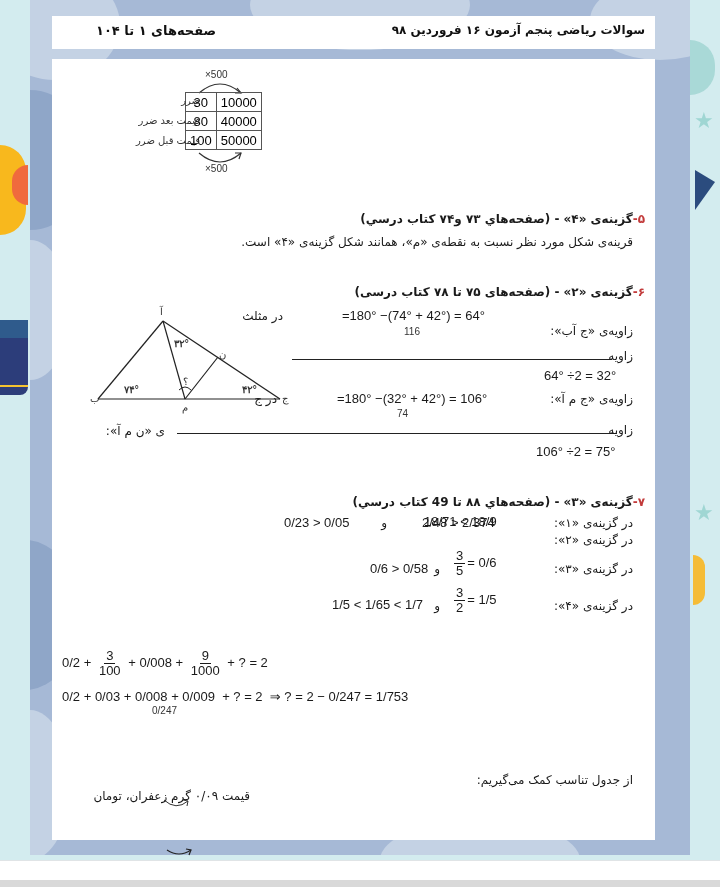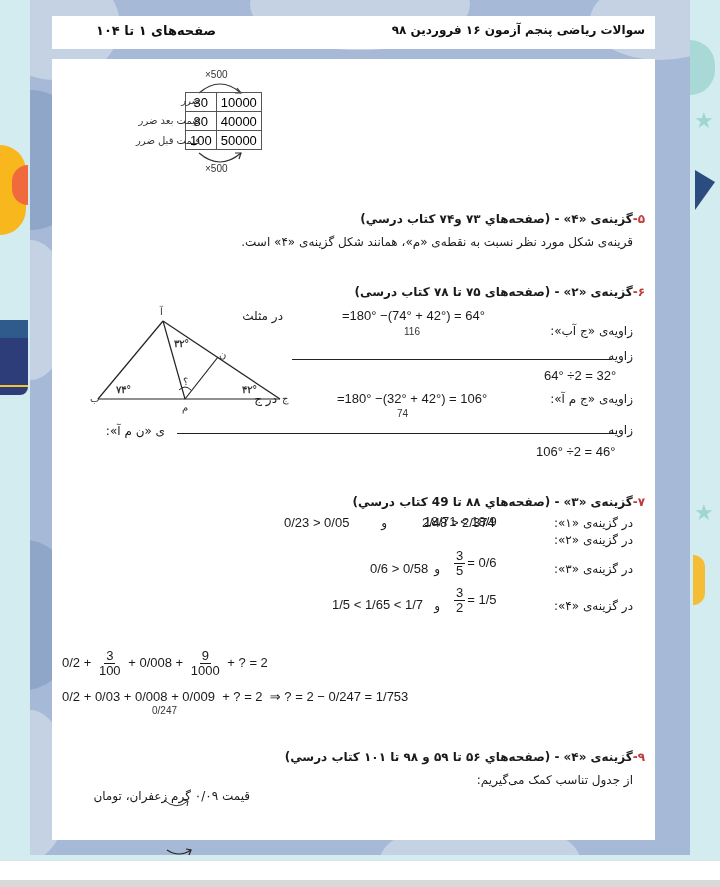--- a/index.html
+++ b/index.html
@@ -132,41 +132,41 @@
     <line x1="13" y1="95" x2="195" y2="95" stroke="#222" stroke-width="1.2"></line>
     <line x1="78" y1="17" x2="100" y2="95" stroke="#222" stroke-width="1.2"></line>
     <line x1="100" y1="95" x2="133" y2="53" stroke="#222" stroke-width="1.2"></line>
     <path d="M94 86 Q100 80 106 86" stroke="#222" fill="none"></path>
   </svg>
   <span class="small" style="left:108px;top:247px;">آ</span>
   <span class="small" style="left:38px;top:334px;">ب</span>
   <span class="small" style="left:230px;top:334px;">ج</span>
   <span class="small" style="left:130px;top:343px;">م</span>
   <span class="small" style="left:167px;top:290px;">ن</span>
-  <span class="small" style="left:64px;top:325px;font-weight:bold;">۷۴°</span>
+  <span class="small" style="left:72px;top:325px;font-weight:bold;">۷۴°</span>
   <span class="small" style="left:190px;top:325px;font-weight:bold;">۴۲°</span>
   <span class="small" style="left:122px;top:279px;font-weight:bold;">۳۲°</span>
   <span class="small" style="left:131px;top:317px;">؟</span>
 
   <div class="ln rtl" style="right:22px;top:250px;margin-top:15px;">زاویه‌ی «ج آب»:</div>
   <div class="math" style="left:290px;top:249px;">=180° −(74° + 42°) = 64°</div>
   <div class="ln rtl" style="right:372px;top:250px;">در مثلث</div>
   <span class="small" style="left:352px;top:267px;">116</span>
   <div class="rule" style="left:240px;top:300px;width:320px;"></div>
   <div class="ln rtl" style="right:22px;top:290px;">زاویه</div>
   <div class="math" style="left:492px;top:309px;">64° ÷2 = 32°</div>
 
   <div class="ln rtl" style="right:22px;top:333px;">زاویه‌ی «ج م آ»:</div>
   <div class="math" style="left:285px;top:332px;">=180° −(32° + 42°) = 106°</div>
   <div class="ln rtl" style="right:378px;top:333px;">در ج</div>
   <span class="small" style="left:345px;top:349px;">74</span>
   <div class="ln rtl" style="right:490px;top:365px;">ی «ن م آ»:</div>
   <div class="rule" style="left:125px;top:374px;width:440px;"></div>
   <div class="ln rtl" style="right:22px;top:364px;">زاویه</div>
-  <div class="math" style="left:484px;top:385px;">106° ÷2 = 46°</div>
+  <div class="math" style="left:484px;top:385px;">106° ÷2 = 75°</div>
 
   <div class="ln bold rtl" style="right:10px;top:436px;">
     <span class="qnum">۷-</span><span>گزینه‌ی «۳» - (صفحه‌هاي ۸۸ تا 49 کتاب درسي)</span>
   </div>
   <div class="ln rtl" style="right:22px;top:457px;">در گزینه‌ی «۱»:</div>
   <div class="math" style="left:370px;top:456px;">2/48 &gt; 2/374</div>
   <div class="ln rtl" style="right:268px;top:457px;">و</div>
   <div class="math" style="left:232px;top:456px;">0/23 &gt; 0/05</div>
   <div class="ln rtl" style="right:22px;top:474px;">در گزینه‌ی «۲»:</div>
   <div class="math" style="left:372px;top:455px;">18/71 &lt; 18/9</div>
@@ -202,23 +202,20 @@
         <span class="num">9</span>
         <span class="den">1000</span>
       </span>
     <span>+ ? = 2</span>
   </div>
   <div class="math" style="left:10px;top:630px;">
     <span>0/2 + 0/03 + 0/008 + 0/009</span>&nbsp;&nbsp;<span>+ ? = 2</span>&nbsp;&nbsp;<span>⇒ ? = 2 − 0/247 = 1/753</span>
   </div>
   <span class="small" style="left:100px;top:646px;">0/247</span>
 
-  <div class="ln bold rtl" style="right:10px;top:691px;">
-    <span class="qnum">۹-</span><span>گزینه‌ی «۴» - (صفحه‌هاي ۵۶ تا ۵۹ و ۹۸ تا ۱۰۱ کتاب درسي)</span>
-  </div>
   <div class="ln rtl" style="right:22px;top:714px;">از جدول تناسب کمک می‌گیریم:</div>
   <div class="ln rtl" style="right:405px;top:730px;">قیمت ۰/۰۹ گرم زعفران، تومان</div>
   <svg style="position:absolute;left:110px;top:738px;" width="30" height="12">
     <path d="M2 3 Q14 14 26 4" stroke="#333" fill="none" stroke-width="1"></path>
     <path d="M21 3 L26 4 L25 9" stroke="#333" fill="none" stroke-width="1"></path>
   </svg>
 </div>
 
 <svg style="position:absolute;left:165px;top:846px;" width="30" height="12">
   <path d="M2 4 Q14 12 26 4" stroke="#222" fill="none" stroke-width="1.2"></path>

